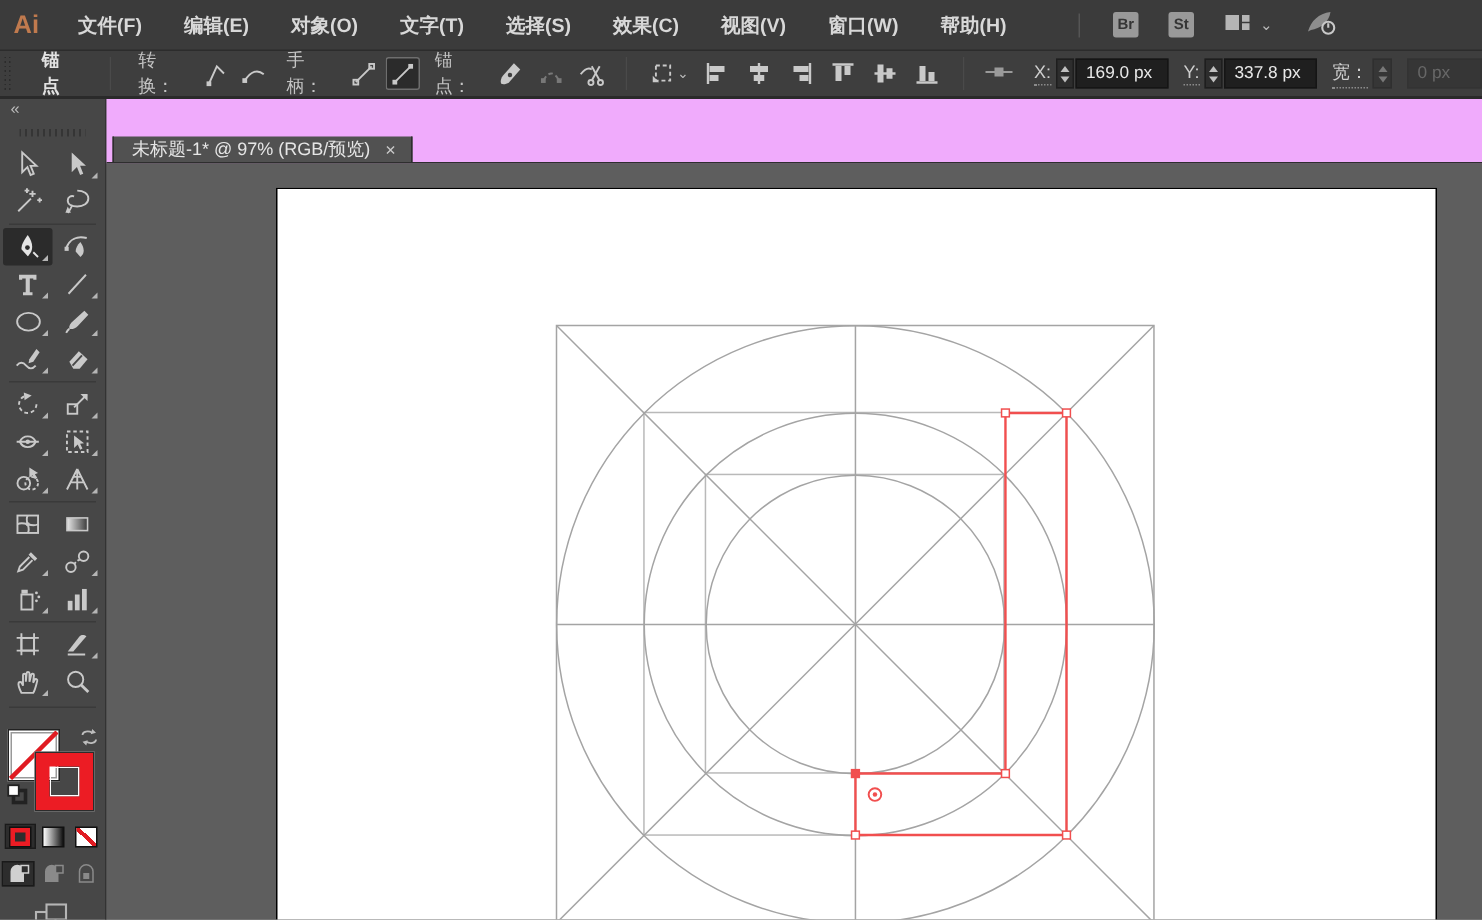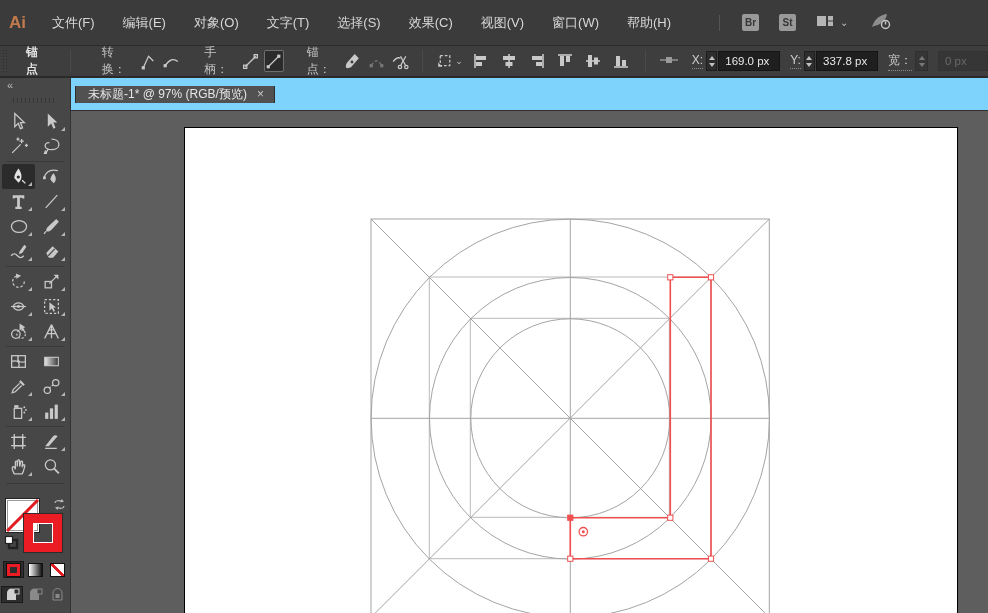--- a/index.html
+++ b/index.html
@@ -1,43 +1,43 @@
 <!DOCTYPE html>
 <html><head>
 <meta charset="utf-8">
 <style>
   * { margin:0; padding:0; box-sizing:border-box; }
   html,body { width:988px; height:613px; overflow:hidden; background:#5e5e5e;
     font-family:"Liberation Sans", sans-serif; -webkit-font-smoothing:antialiased; }
 
   
-  .menubar { height:46px; background:#3b3b3b; display:flex; align-items:center;
+  .menubar { height:34px; background:#3b3b3b; display:flex; align-items:center;
     border-bottom:1px solid #2c2c2c; color:#d8d8d8; font-size:13px; }
   .ai-logo { color:#c07a4e; font-weight:bold; font-size:17px; padding:0 12px 0 9px; letter-spacing:0; }
   .menu-items { display:flex; align-items:center; }
-  .menu-item { padding:0 14px; cursor:default; line-height:30px; }
+  .menu-item { padding:0 14px; cursor:default; line-height:30px;font-weight:bold; }
   .menu-right { display:flex; align-items:center; margin-left:22px; }
   .vsep-menu { width:1px; height:16px; background:#555; margin:0 12px; }
   .badge { width:17px; height:17px; background:#999; color:#363636; font-weight:bold;
     font-size:10px; display:flex; align-items:center; justify-content:center;
     border-radius:2px; margin:0 10px; }
   .ws-icon { margin:0 4px 0 10px; }
   .chev { color:#bdbdbd; font-size:10px; margin:0 8px 0 2px; }
   .gpu-icon { margin:0 0 0 14px; }
 
   
   .controlbar { height:32px; background:#3e3e3e; border-bottom:2px solid #2a2a2a;
     display:flex; align-items:center; color:#c9c9c9; font-size:12px; }
   .cgrip { width:6px; height:22px; margin:0 8px 0 3px;
     background:repeating-linear-gradient(180deg,#2b2b2b 0 1px,transparent 1px 3px),
                repeating-linear-gradient(180deg,#2b2b2b 0 1px,transparent 1px 3px);
     background-size:1px 100%,1px 100%; background-position:0 0,3px 0; background-repeat:repeat-y; }
   .cb-title { font-weight:bold; color:#e2e2e2; margin:0 0 0 6px;text-align:center; }
   .vsep { width:1px; height:22px; background:#2e2e2e; border-right:1px solid #4a4a4a; margin:0 10px; }
-  .cb-label { margin:0 4px 0 21px; color:#c4c4c4; }
+  .cb-label { margin:0 4px 0 8px; color:#c4c4c4; }
   .icon-btn { width:24px; height:22px; display:flex; align-items:center; justify-content:center;
     border-radius:2px; margin:0 2px; cursor:pointer; }
   .icon-btn.active { background:#2b2b2b; box-shadow:inset 0 0 0 1px #6e6e6e; }
   .icon-btn.disabled { opacity:.42; }
   .align-group { display:flex; align-items:center; margin-left:2px; }
   .num-label { margin:0 3px 0 10px; border-bottom:1px dotted #8b8b8b; padding-bottom:1px; color:#cfcfcf; }
   .stepper { width:13px; height:20px; background:#2d2d2d; border:1px solid #1e1e1e;
     display:flex; flex-direction:column; align-items:center; justify-content:center; gap:3px; cursor:pointer; }
   .tri-up { width:0; height:0; border-left:3px solid transparent; border-right:3px solid transparent;
     border-bottom:4px solid #c0c0c0; }
@@ -85,21 +85,21 @@
   .chip-none { width:13px; height:12px; background:
       linear-gradient(to top right, transparent 42%, #e01b22 42%, #e01b22 58%, transparent 58%), #fff;
       box-shadow:0 0 0 1px #111; }
   .mode-row { display:flex; justify-content:center; gap:1px; margin-top:8px; }
   .mode-btn { width:22px; height:17px; display:flex; align-items:center; justify-content:center; cursor:pointer; }
   .mode-btn.active { background:#2d2d2d; box-shadow:inset 0 0 0 1px #1a1a1a; }
   .screen-mode { margin:10px auto 0 auto; cursor:pointer; }
 
   
   .workspace { flex:1; display:flex; flex-direction:column; min-width:0; }
-  .tabbar { height:33px; background:#7dd3fc; border-bottom:1px solid #2e2e2e; display:flex; align-items:center; }
+  .tabbar { height:43px; background:#f0abfc; border-bottom:1px solid #2e2e2e; display:flex; align-items:flex-end; }
   .doc-tab { margin-left:4px; background:#515151; color:#e6e6e6; font-size:12px;
     display:flex; align-items:center; padding:0 10px 0 12px; gap:10px;
     border-left:1px solid #2e2e2e; border-right:1px solid #2e2e2e; cursor:pointer; }
   .tab-close { color:#c9c9c9; font-size:12px; cursor:pointer; line-height:12px; }
 
   .canvas { position:relative; flex:1; background:#5e5e5e; overflow:hidden; }
   .artboard { position:absolute; left:113px; top:16px; width:774px; height:502px;
     background:#fff; border:1px solid #000; }
   .artboard svg { display:block; }
 </style>

